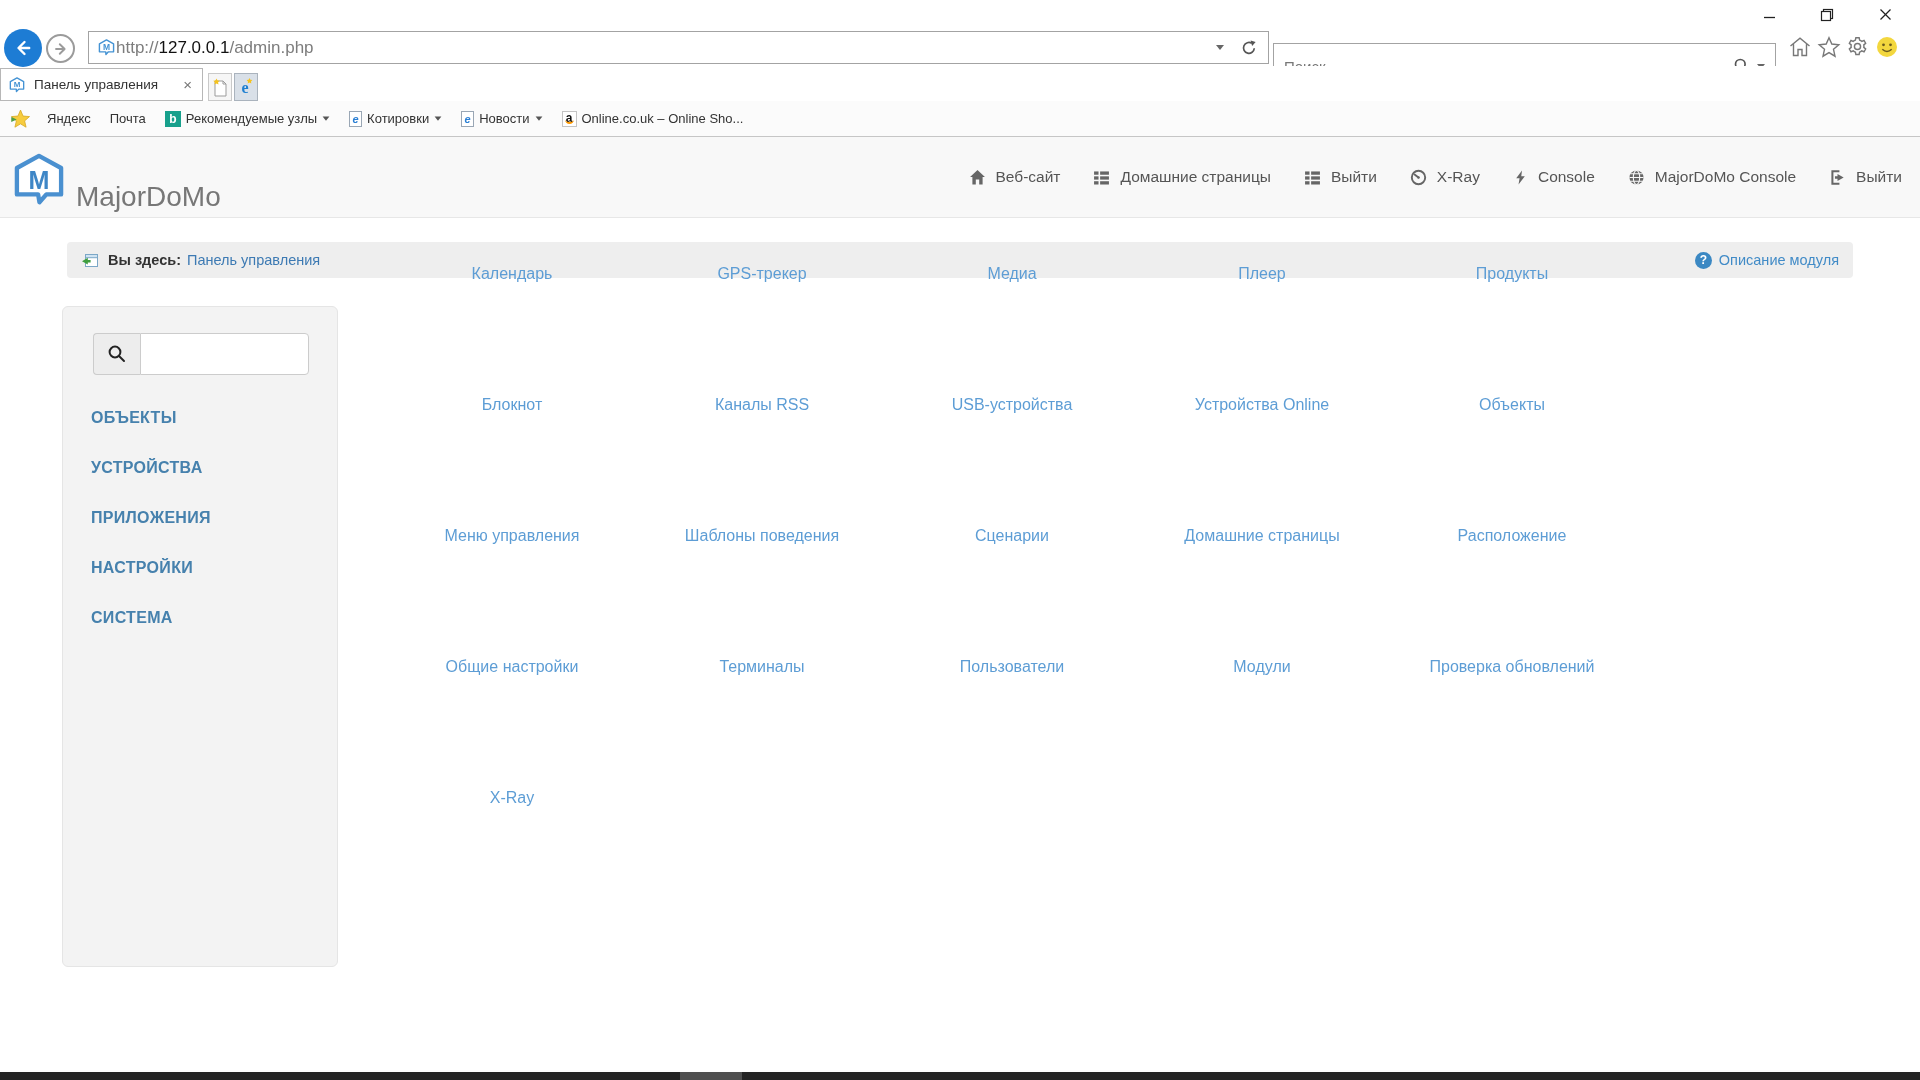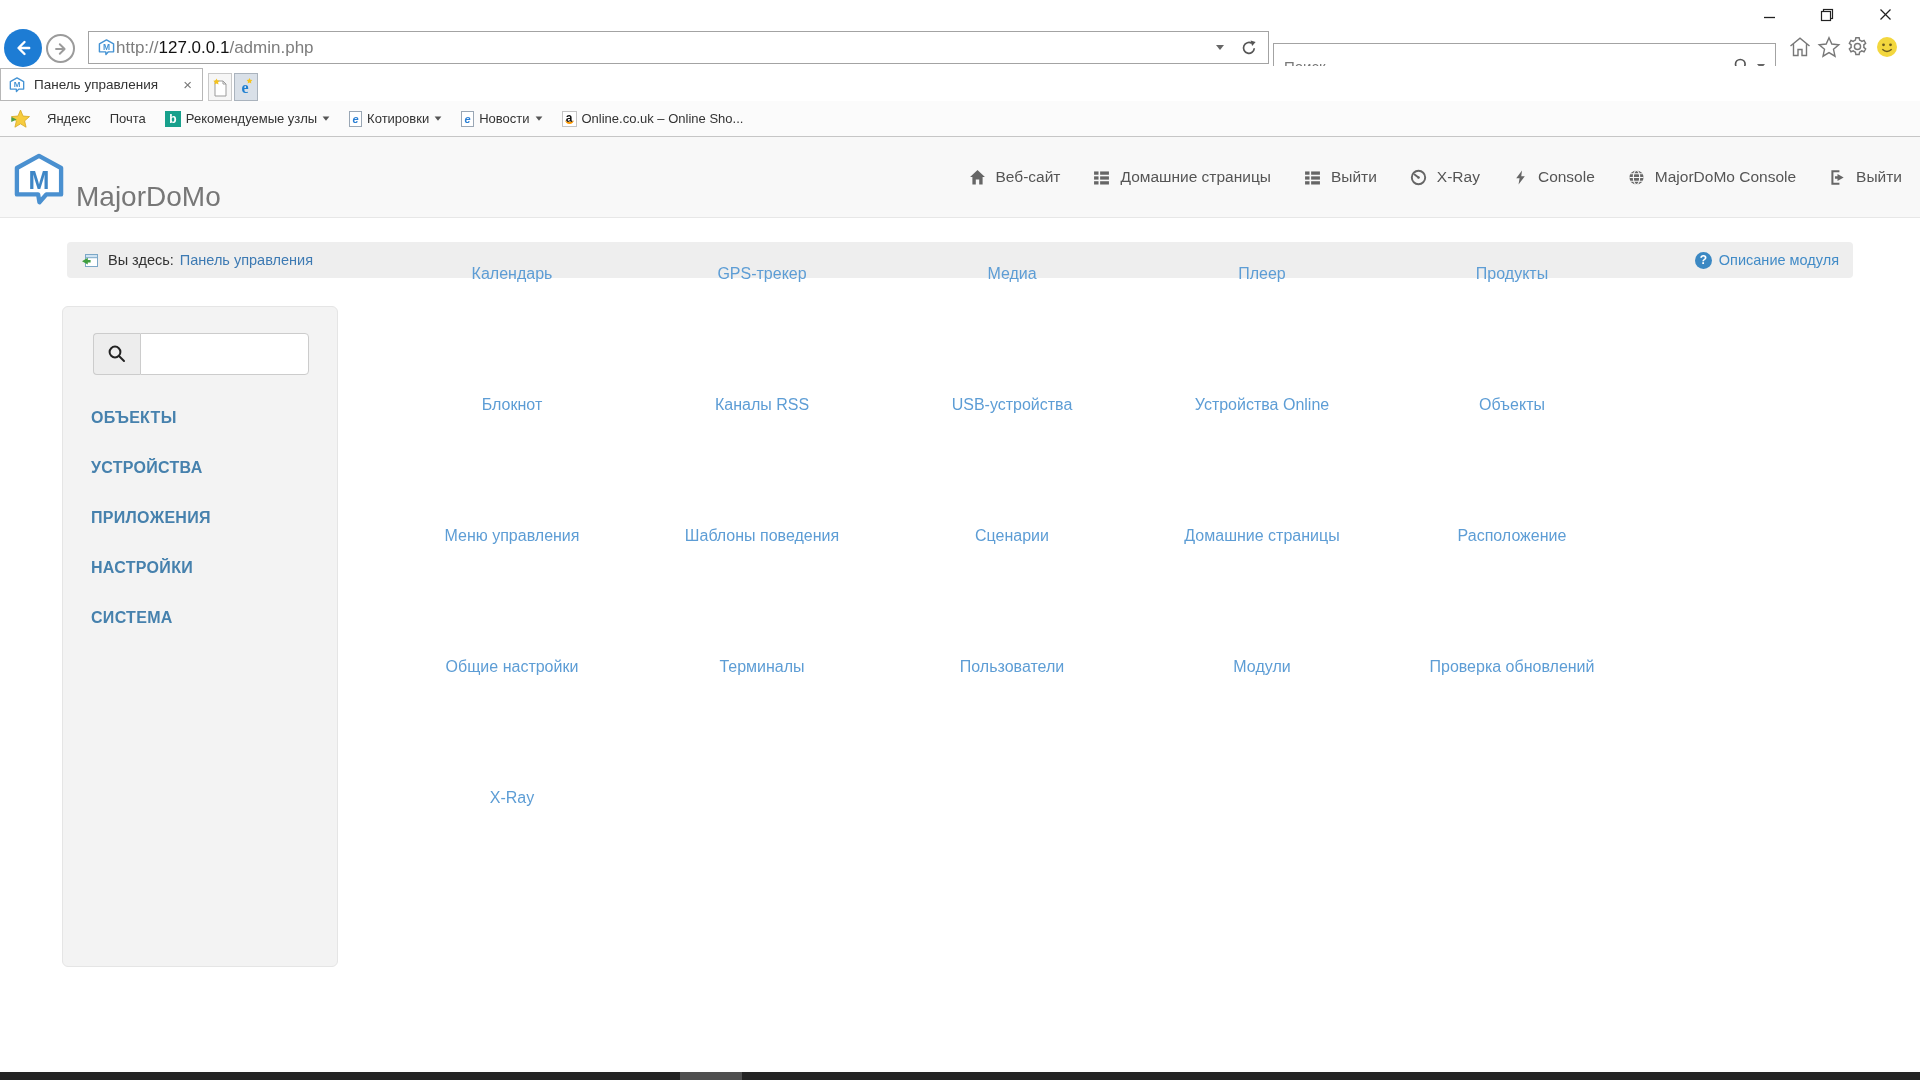--- a/index.html
+++ b/index.html
@@ -65,21 +65,21 @@
   
   .site-header{position:absolute;top:137px;left:0;width:1920px;height:80px;background:#f8f8f8;
     border-bottom:1px solid #e7e7e7;box-sizing:content-box;}
   .logo{position:absolute;left:13px;top:12px;display:flex;align-items:center;gap:11px;}
   .brand{font-size:28px;color:#777;margin-top:32px;}
   .main-nav{position:absolute;right:18px;top:0;height:80px;display:flex;align-items:center;gap:33px;}
   .nav-item{display:flex;align-items:center;gap:10px;font-size:15.5px;color:#555;cursor:pointer;white-space:nowrap;}
   .breadcrumb-bar{position:absolute;left:67px;top:242px;width:1786px;height:36px;background:#eee;
     border-radius:4px;display:flex;align-items:center;padding:0 14px;box-sizing:border-box;
     font-size:14.5px;color:#333;}
-  .crumb-prefix{margin-left:9px;}
+  .crumb-prefix{margin-left:9px;font-weight:bold;}
   .crumb-link{color:#3d7ab3;margin-left:6px;cursor:pointer;}
   .help-link{margin-left:auto;display:flex;align-items:center;gap:7px;color:#418bc7;cursor:pointer;font-size:14.5px;}
   .help-badge{width:17px;height:17px;border-radius:50%;background:#3b88c3;color:#fff;font-size:12px;
     font-weight:bold;display:flex;align-items:center;justify-content:center;}
   .sidebar{position:absolute;left:62px;top:306px;width:276px;height:661px;background:#f3f3f3;
     border:1px solid #e5e5e5;border-radius:6px;box-sizing:border-box;}
   .search-group{position:absolute;left:30px;top:26px;width:216px;height:42px;display:flex;}
   .search-addon{width:47px;background:#ededed;border:1px solid #ccc;border-right:0;
     border-radius:4px 0 0 4px;display:flex;align-items:center;justify-content:center;box-sizing:border-box;}
   .sidebar-input{flex:1;min-width:0;border:1px solid #ccc;border-radius:0 4px 4px 0;background:#fff;

